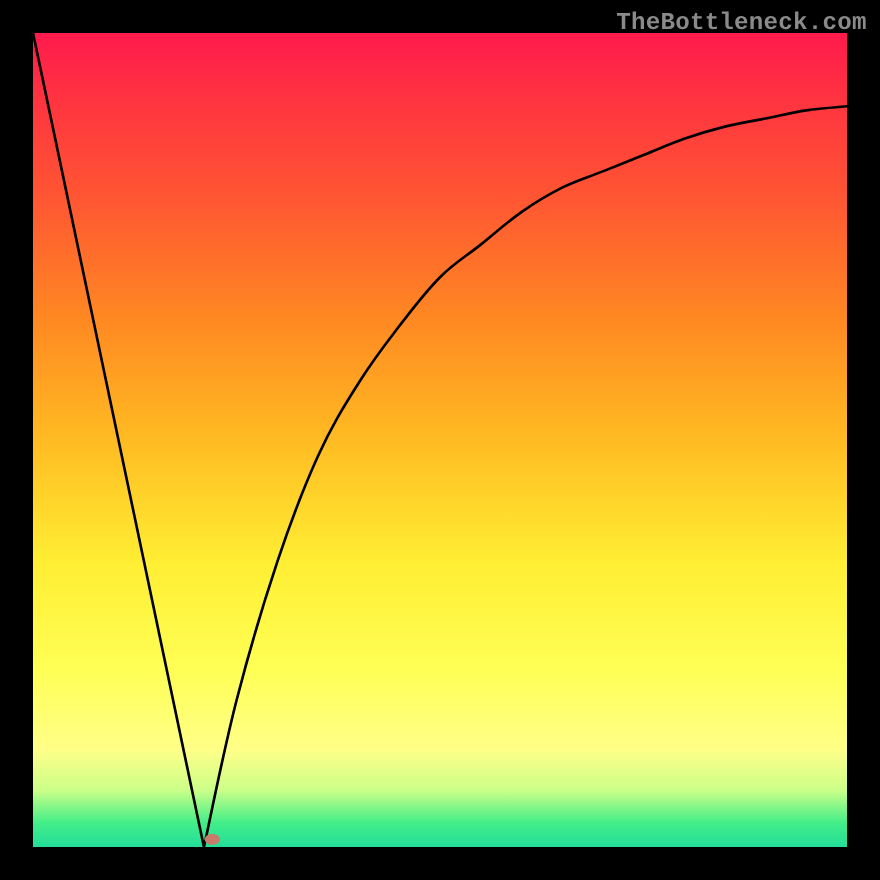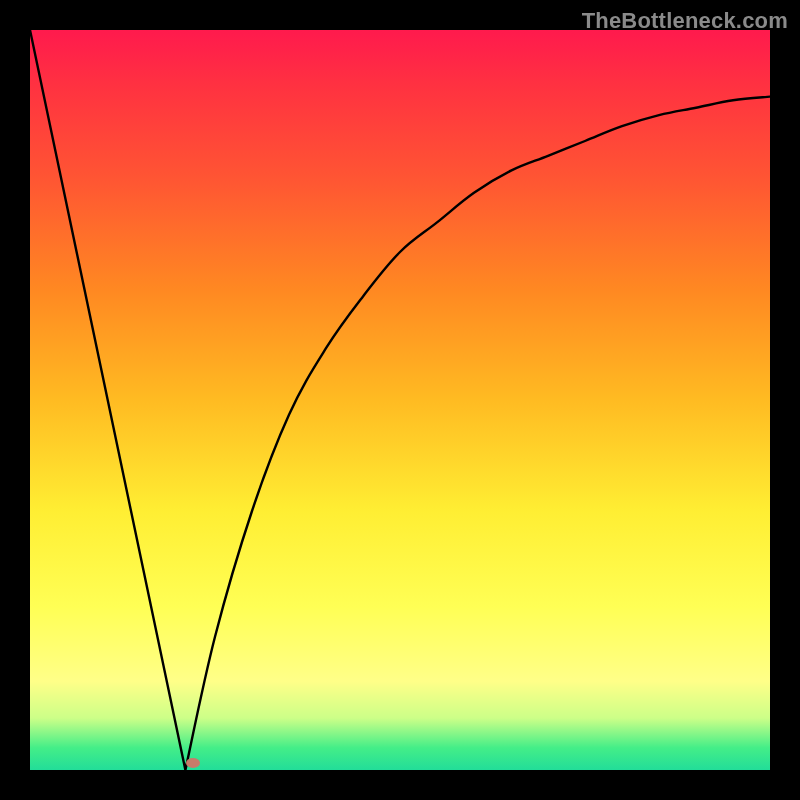--- a/index.html
+++ b/index.html
@@ -33,21 +33,21 @@
       #ffff88 88%,
       #ccff88 93%,
       #44ee88 97%,
       #22dd99 100%
     );
   }
   .watermark {
     position: absolute;
     top: 8px;
     right: 12px;
-    font-family: Liberation Sans, sans-serif;
+    font-family: Liberation Mono, monospace;
     font-size: 22px;
     font-weight: 600;
     color: #8a8a8a;
     letter-spacing: 0.2px;
     user-select: none;
   }
   svg.curve {
     position: absolute;
     left: 0;
     top: 0;

